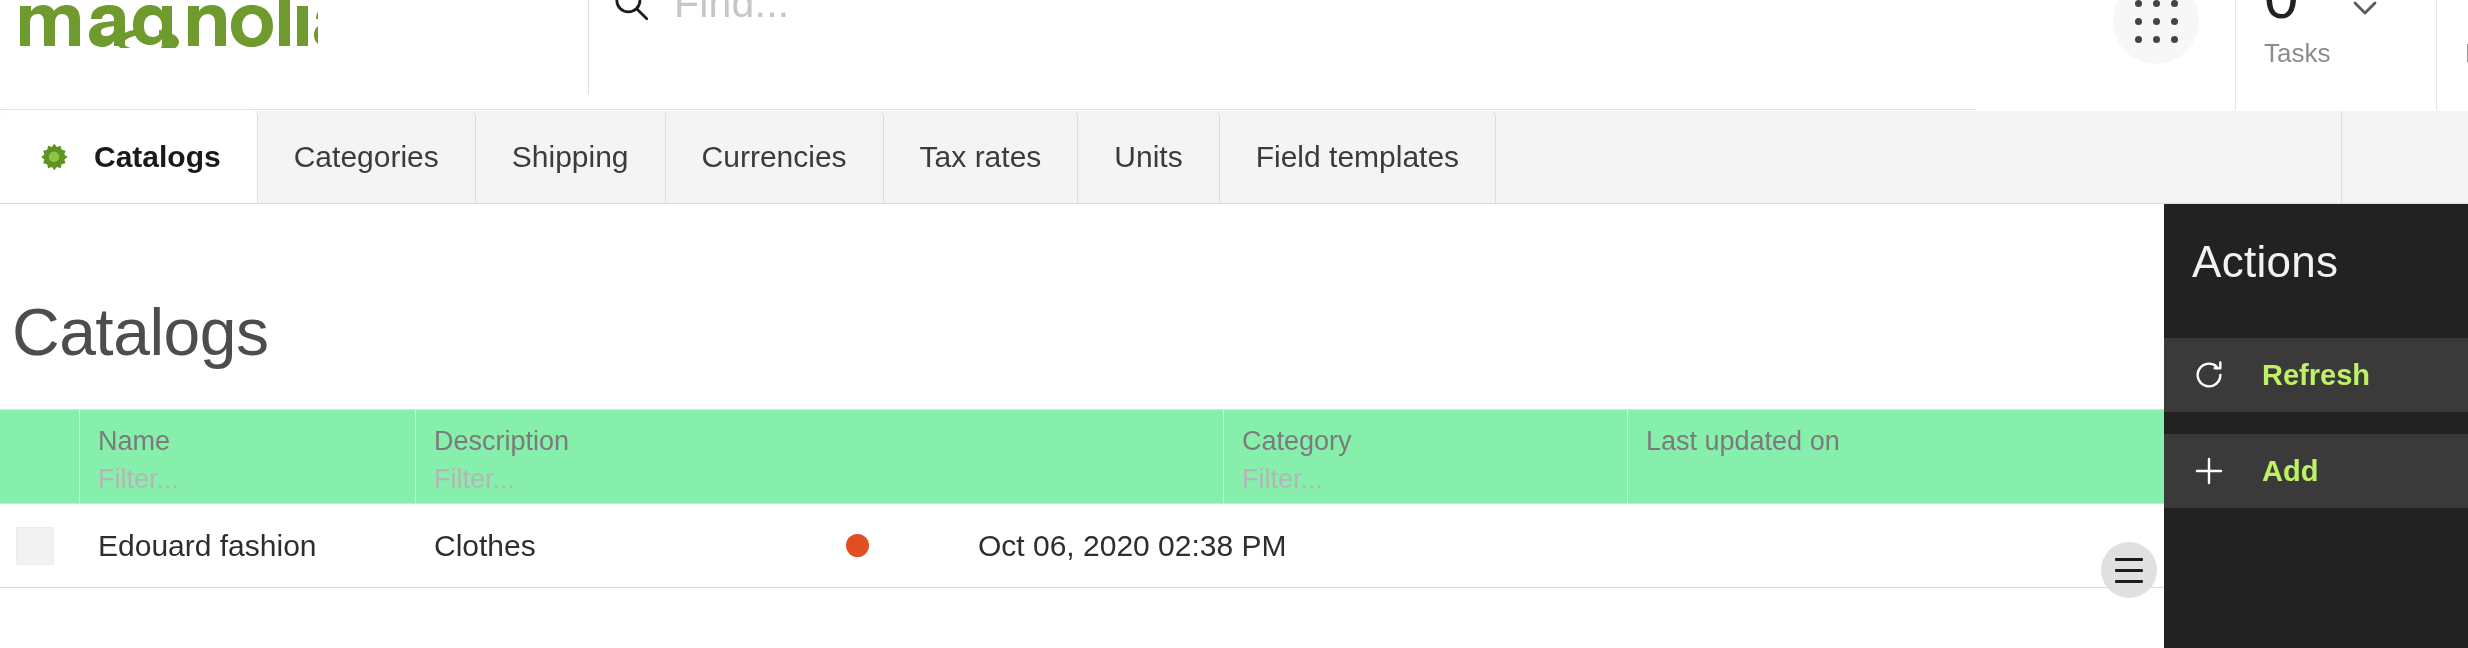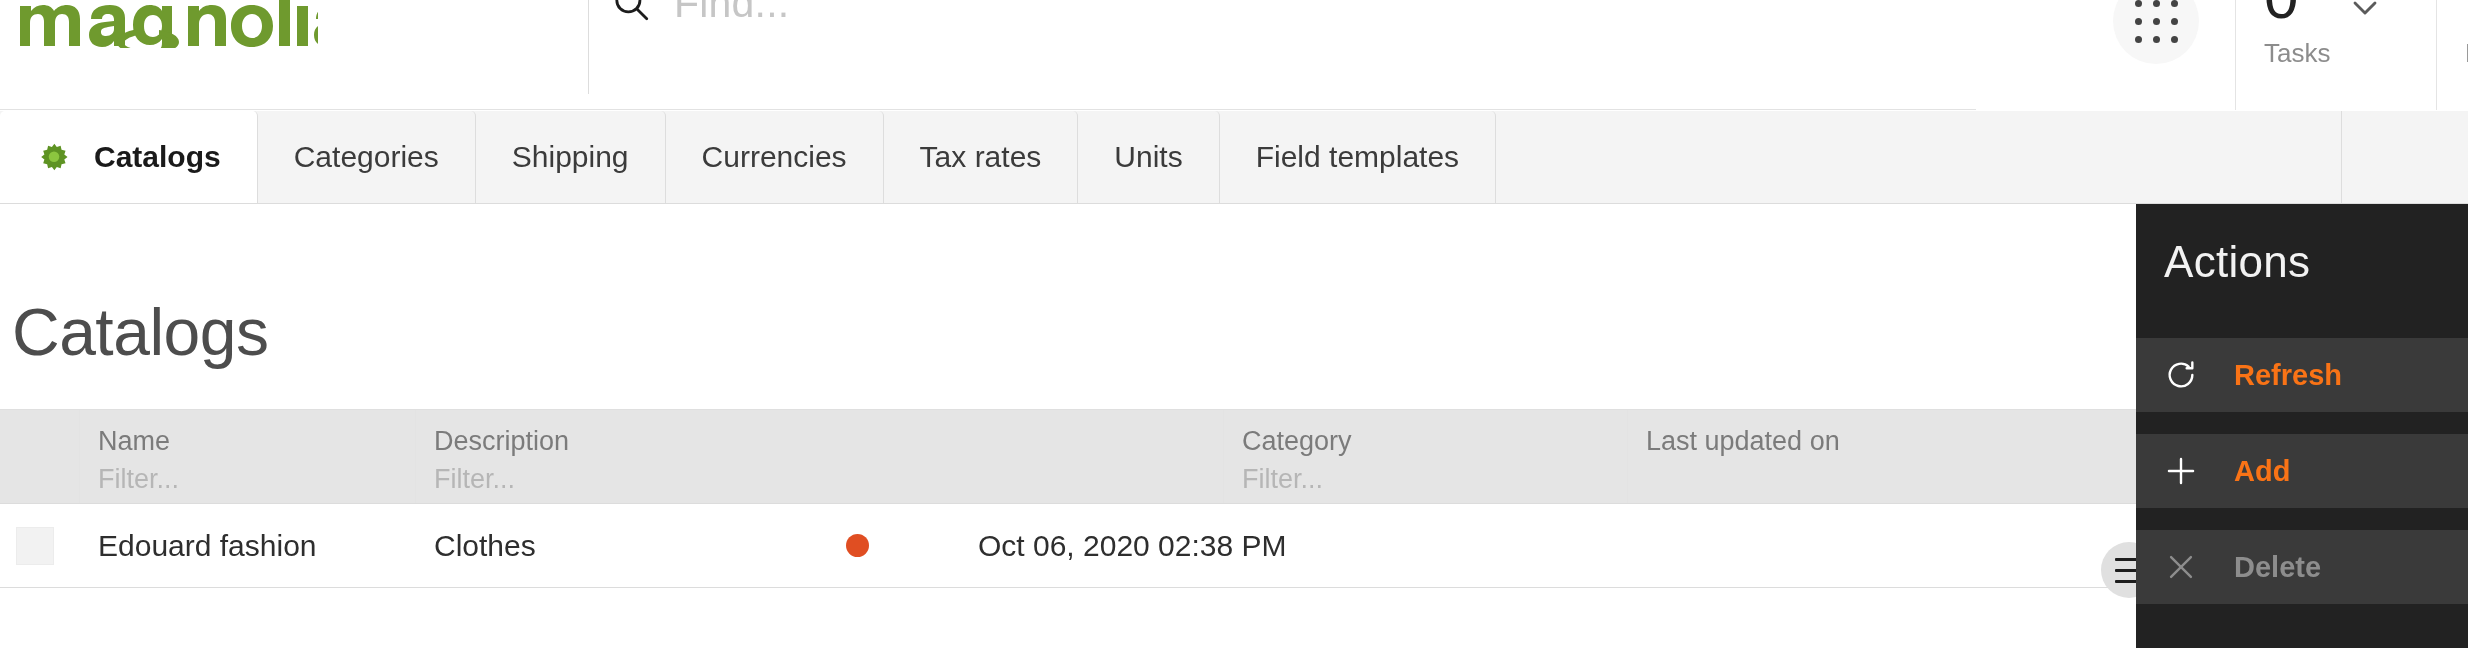--- a/index.html
+++ b/index.html
@@ -199,21 +199,21 @@
   
   .table {
     position: absolute;
     left: 0;
     top: 205px;
     width: 2468px;
   }
 
   .thead {
     display: flex;
-    background: #e5e5e5;
+    background: #86efac;
     height: 95px;
     border-top: 1px solid #dfdfdf;
     border-bottom: 1px solid #dcdcdc;
   }
   .th {
     position: relative;
     padding: 14px 0 0 18px;
     border-right: 1px solid #e3e3e3;
     overflow: hidden;
   }
@@ -275,21 +275,21 @@
   .c-desc  { width: 808px; flex: none; }
   .c-cat   { width: 404px; flex: none; }
   .c-stat  { width: 140px; flex: none; }
   .c-upd   { flex: 1 1 auto; }
 
   
   .actions {
     position: absolute;
     right: 0;
     top: 204px;
-    width: 332px;
+    width: 304px;
     height: 444px;
     background: #222222;
     z-index: 6;
   }
   .actions-title {
     color: #f2f2f2;
     font-size: 44px;
     font-weight: 300;
     padding: 34px 0 0 28px;
     letter-spacing: 0.3px;
@@ -308,21 +308,21 @@
   .action-item.disabled { opacity: 1; cursor: default; }
   .action-icon {
     width: 34px; height: 34px;
     flex: none;
     display: flex; align-items: center; justify-content: center;
     margin-right: 36px;
   }
   .action-label {
     font-size: 29px;
     font-weight: 700;
-    color: #f97316;
+    color: #bef264;
     white-space: nowrap;
   }
   .action-item.disabled .action-label { color: #8d8d8d; font-weight: 700; }
   .action-item.disabled .action-icon svg line { stroke: #8d8d8d; }
 </style>
 </head>
 <body>
 
 <div class="app">
 
@@ -495,26 +495,17 @@
       <div class="action-item">
         <span class="action-icon">
           <svg width="34" height="34" viewBox="0 0 24 24">
             <line x1="12" y1="3.5" x2="12" y2="20.5" stroke="#ffffff" stroke-width="1.7" stroke-linecap="round"></line>
             <line x1="3.5" y1="12" x2="20.5" y2="12" stroke="#ffffff" stroke-width="1.7" stroke-linecap="round"></line>
           </svg>
         </span>
         <span class="action-label">Add</span>
       </div>
 
-      <div class="action-item disabled">
-        <span class="action-icon">
-          <svg width="34" height="34" viewBox="0 0 24 24">
-            <line x1="5" y1="5" x2="19" y2="19" stroke="#8d8d8d" stroke-width="1.7" stroke-linecap="round"></line>
-            <line x1="19" y1="5" x2="5" y2="19" stroke="#8d8d8d" stroke-width="1.7" stroke-linecap="round"></line>
-          </svg>
-        </span>
-        <span class="action-label">Delete</span>
-      </div>
 
     </div>
   </div>
 
 </div>
 
 </body></html>

